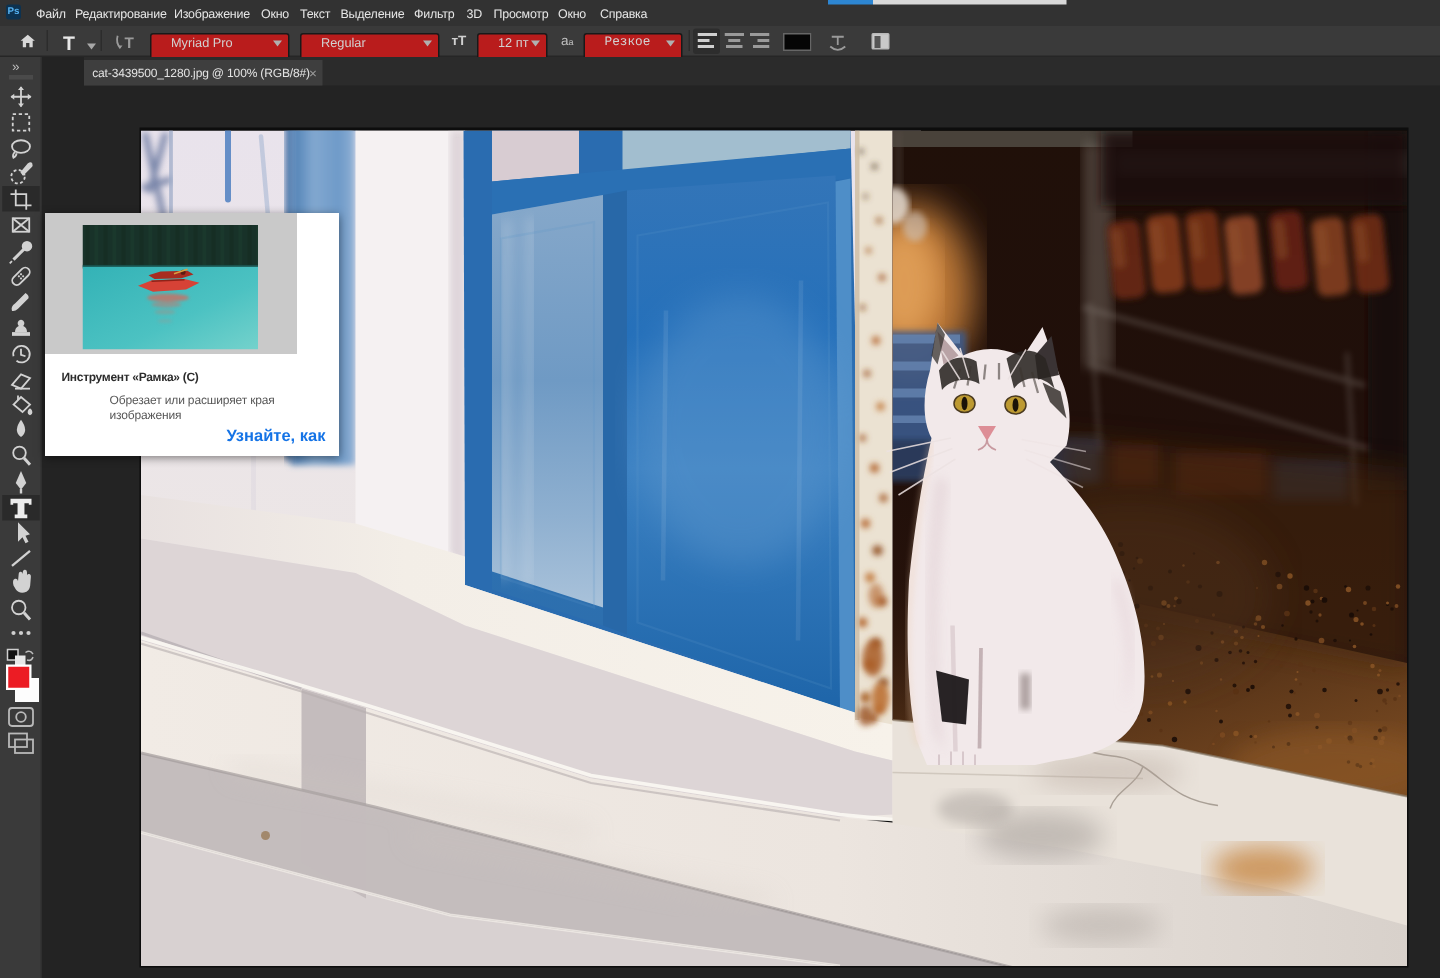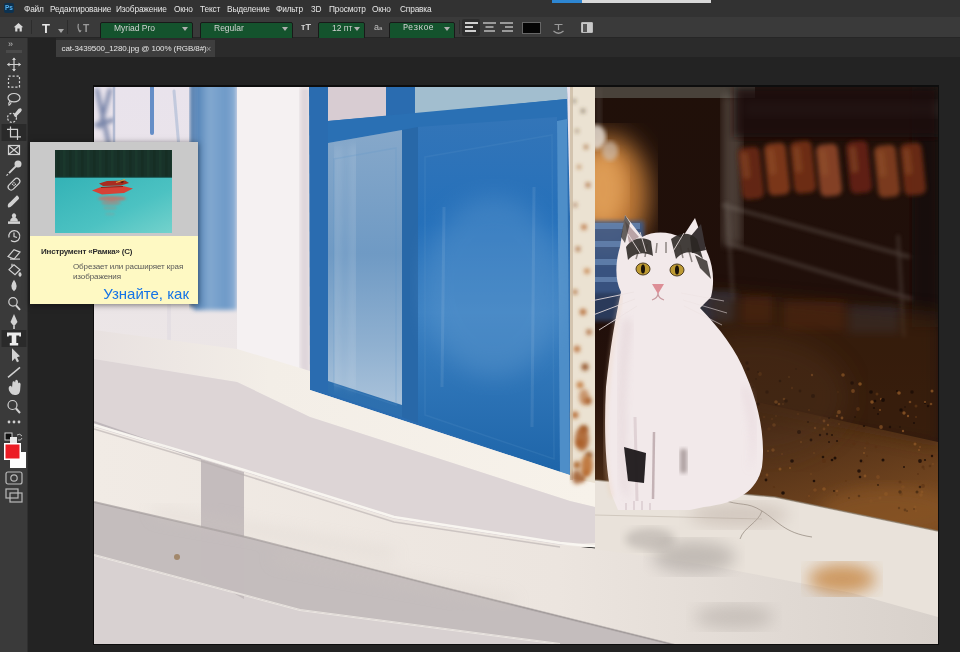--- a/index.html
+++ b/index.html
@@ -6,38 +6,38 @@
     font-family:"Liberation Sans", sans-serif;}
   *{box-sizing:border-box;}
   .abs{position:absolute;}
   #menubar{position:absolute;left:0;top:0;width:960px;height:17px;background:#323232;}
   .mi{position:absolute;top:4px;font-size:8.3px;color:#e6e6e6;letter-spacing:-0.15px;}
   #pslogo{position:absolute;left:4px;top:3px;width:10px;height:10px;background:#0d3250;border-radius:2px;
     color:#55b2f2;font-size:6.5px;font-weight:bold;text-align:center;line-height:10px;}
   #prog1{position:absolute;left:552px;top:0;width:30px;height:3px;background:#2d86d2;}
   #prog2{position:absolute;left:582px;top:0;width:129px;height:3px;background:#d9d9d9;}
   #optbar{position:absolute;left:0;top:17px;width:960px;height:21px;background:#3a3a3a;border-bottom:1px solid #262626;}
-  .dd{position:absolute;top:5px;height:28px;background:#14532d;border:1px solid #191919;border-radius:2px;
+  .dd{position:absolute;top:5px;height:28px;background:#b91c1c;border:1px solid #191919;border-radius:2px;
       font-size:8.5px;color:#d2d2d2;line-height:11px;padding-left:13px;}
   .dda{position:absolute;right:4px;top:4px;width:0;height:0;border-left:3px solid transparent;border-right:3px solid transparent;border-top:4px solid #b0b0b0;}
   .sep{position:absolute;top:3px;width:1px;height:14px;background:#2c2c2c;}
   #toolbar{position:absolute;left:0;top:38px;width:28px;height:614px;background:#3a3a3a;border-right:1px solid #2f2f2f;}
   #tabbar{position:absolute;left:28px;top:38px;width:932px;height:19px;background:#2b2b2b;margin-left:28px;}
   #tab{position:absolute;left:0px;top:2px;width:159px;height:17px;background:#3e3e3e;
        color:#e4e4e4;font-size:8px;line-height:17px;padding-left:5.5px;white-space:nowrap;letter-spacing:-0.1px;}
   #tabx{position:absolute;left:150px;top:0.5px;color:#9a9a9a;font-size:9px;}
   #photoframe{position:absolute;left:93px;top:85px;width:846px;height:560px;background:#0d0d0d;}
   #photo{position:absolute;left:1px;top:2px;}
-  #card{position:absolute;left:30px;top:142px;width:168px;height:162px;background:#fef9c3;
+  #card{position:absolute;left:30px;top:142px;width:196px;height:162px;background:#ffffff;
         box-shadow:0 1px 6px rgba(0,0,0,0.5);}
   #cardhead{position:absolute;left:0;top:0;width:168px;height:94px;background:#c9c9c9;}
   #thumb{position:absolute;left:25px;top:8px;width:117px;height:83px;}
   #cardtitle{position:absolute;left:11px;top:105px;font-size:8px;font-weight:bold;color:#2c2c2c;letter-spacing:-0.2px;}
   #carddesc{position:absolute;left:11px;top:120px;font-size:8px;color:#575757;line-height:10px;width:115px;letter-spacing:-0.1px;margin-left:32px;}
-  #cardlink{position:absolute;right:9px;top:143px;font-size:15px;font-weight:normal;color:#1473e6;}
+  #cardlink{position:absolute;right:9px;top:143px;font-size:11px;font-weight:bold;color:#1473e6;}
 </style>
 </head>
 <body>
 <div id="menubar">
   <div id="pslogo">Ps</div>
   <div class="mi" style="left:24px">Файл</div>
   <div class="mi" style="left:50px">Редактирование</div>
   <div class="mi" style="left:116px">Изображение</div>
   <div class="mi" style="left:174px">Окно</div>
   <div class="mi" style="left:200px">Текст</div>

